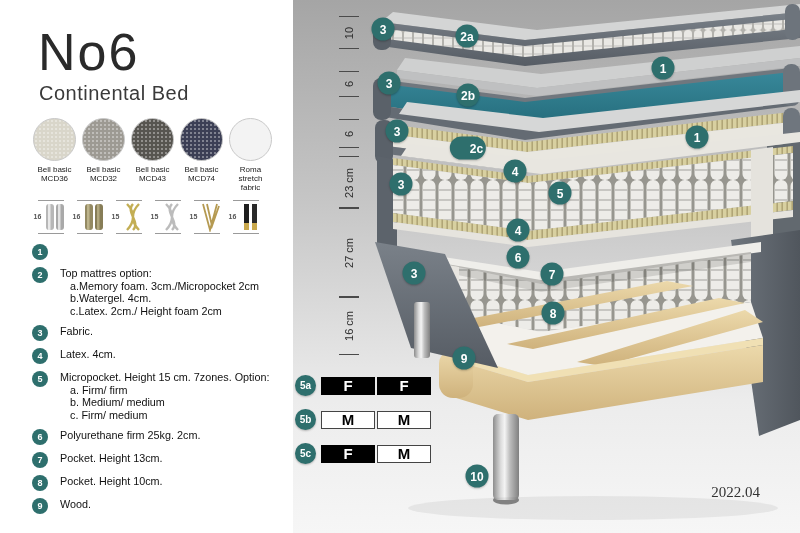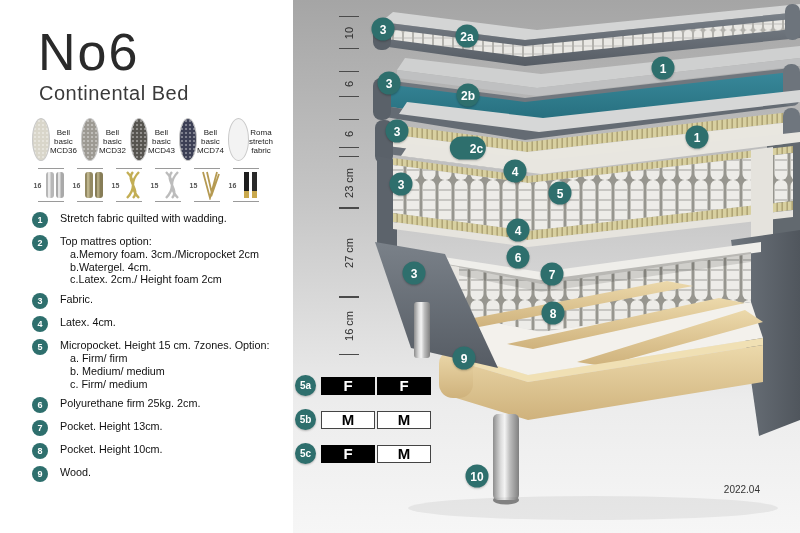--- a/index.html
+++ b/index.html
@@ -6,21 +6,21 @@
   body{
     width:800px;height:533px;position:relative;overflow:hidden;
     font-family:"Liberation Sans", sans-serif;background:#ffffff;
     -webkit-font-smoothing:antialiased;
   }
   
   .left-col{position:absolute;left:0;top:0;width:293px;height:533px;background:#fff;box-sizing:border-box;padding:26px 8px 0 32px;}
   .title{font-size:52px;font-weight:300;letter-spacing:2px;color:#2a2a2a;margin:0 0 0 6px;line-height:1.0;}
   .subtitle{font-size:20px;font-weight:300;letter-spacing:.5px;color:#3a3a3a;margin:4px 0 12px 7px;}
   .swatch-row{display:flex;gap:4px;margin:13px 0 0 0;}
-  .swatch{width:45px;display:flex;flex-direction:row;align-items:center;}
+  .swatch{width:45px;display:flex;flex-direction:column;align-items:center;}
   .swatch-circle{width:43px;height:43px;border-radius:50%;box-sizing:border-box;border:1px solid #c9c9c9;
     background-image:radial-gradient(rgba(255,255,255,.35) 1px, transparent 1.4px);background-size:4px 4px;}
   .sw-mcd36{background-color:#d9d6ca;}
   .sw-mcd32{background-color:#9d9a93;}
   .sw-mcd43{background-color:#575550;}
   .sw-mcd74{background-color:#3c3f55;}
   .sw-roma{background-color:#f3f3f3;background-image:none;}
   .swatch-label{font-size:8px;line-height:1.15;color:#222;text-align:center;white-space:pre-line;margin-top:4px;}
   .legs-row{display:flex;gap:2px;margin:7px 0 0 0;}
   .leg-opt{width:37px;display:flex;flex-direction:column;align-items:center;}
@@ -47,21 +47,21 @@
     display:flex;align-items:center;justify-content:center;box-shadow:0 1px 2px rgba(0,0,0,.25);}
   
   .firm-row{position:absolute;display:flex;align-items:center;gap:5px;}
   .firm-circle{width:21px;height:21px;border-radius:50%;background:#2e6f6d;color:#fff;font-size:10px;font-weight:bold;
     display:flex;align-items:center;justify-content:center;box-shadow:0 1px 2px rgba(0,0,0,.25);}
   .firm-bar{display:flex;gap:2px;}
   .firm-cell{width:54px;height:18px;display:flex;align-items:center;justify-content:center;
     font-size:15px;font-weight:bold;box-sizing:border-box;}
   .firm-cell.dark{background:#000;color:#fff;border:1px solid #000;}
   .firm-cell.light{background:#fff;color:#000;border:1px solid #444;}
-  .version{position:absolute;right:40px;top:484px;font-size:10px;color:#333;}
+  .version{position:absolute;right:40px;top:484px;font-size:15px;color:#333;font-family:Liberation Serif, serif;}
 </style>
 </head>
 <body>
 
 <div class="left-col">
   <h1 class="title">No6</h1>
   <div class="subtitle">Continental Bed</div>
 
   <div class="swatch-row">
     <div class="swatch">
@@ -159,21 +159,20 @@
             <rect x="14" y="21" width="5" height="7" fill="#c9a84c"></rect>
         </svg>
         </div>
       <div class="leg-dash"></div>
     </div>
   </div>
 
   <div class="legend">
     <div class="legend-item">
       <div class="legend-circle">1</div>
-      <div class="legend-text">Stretch fabric quilted with wadding.</div>
     </div>
     <div class="legend-item">
       <div class="legend-circle">2</div>
       <div>
         <div class="legend-text">Top mattres option:</div>
         <div class="legend-sub">a.Memory foam. 3cm./Micropocket 2cm</div>
         <div class="legend-sub">b.Watergel. 4cm.</div>
         <div class="legend-sub">c.Latex. 2cm./ Height foam 2cm</div>
       </div>
     </div>

